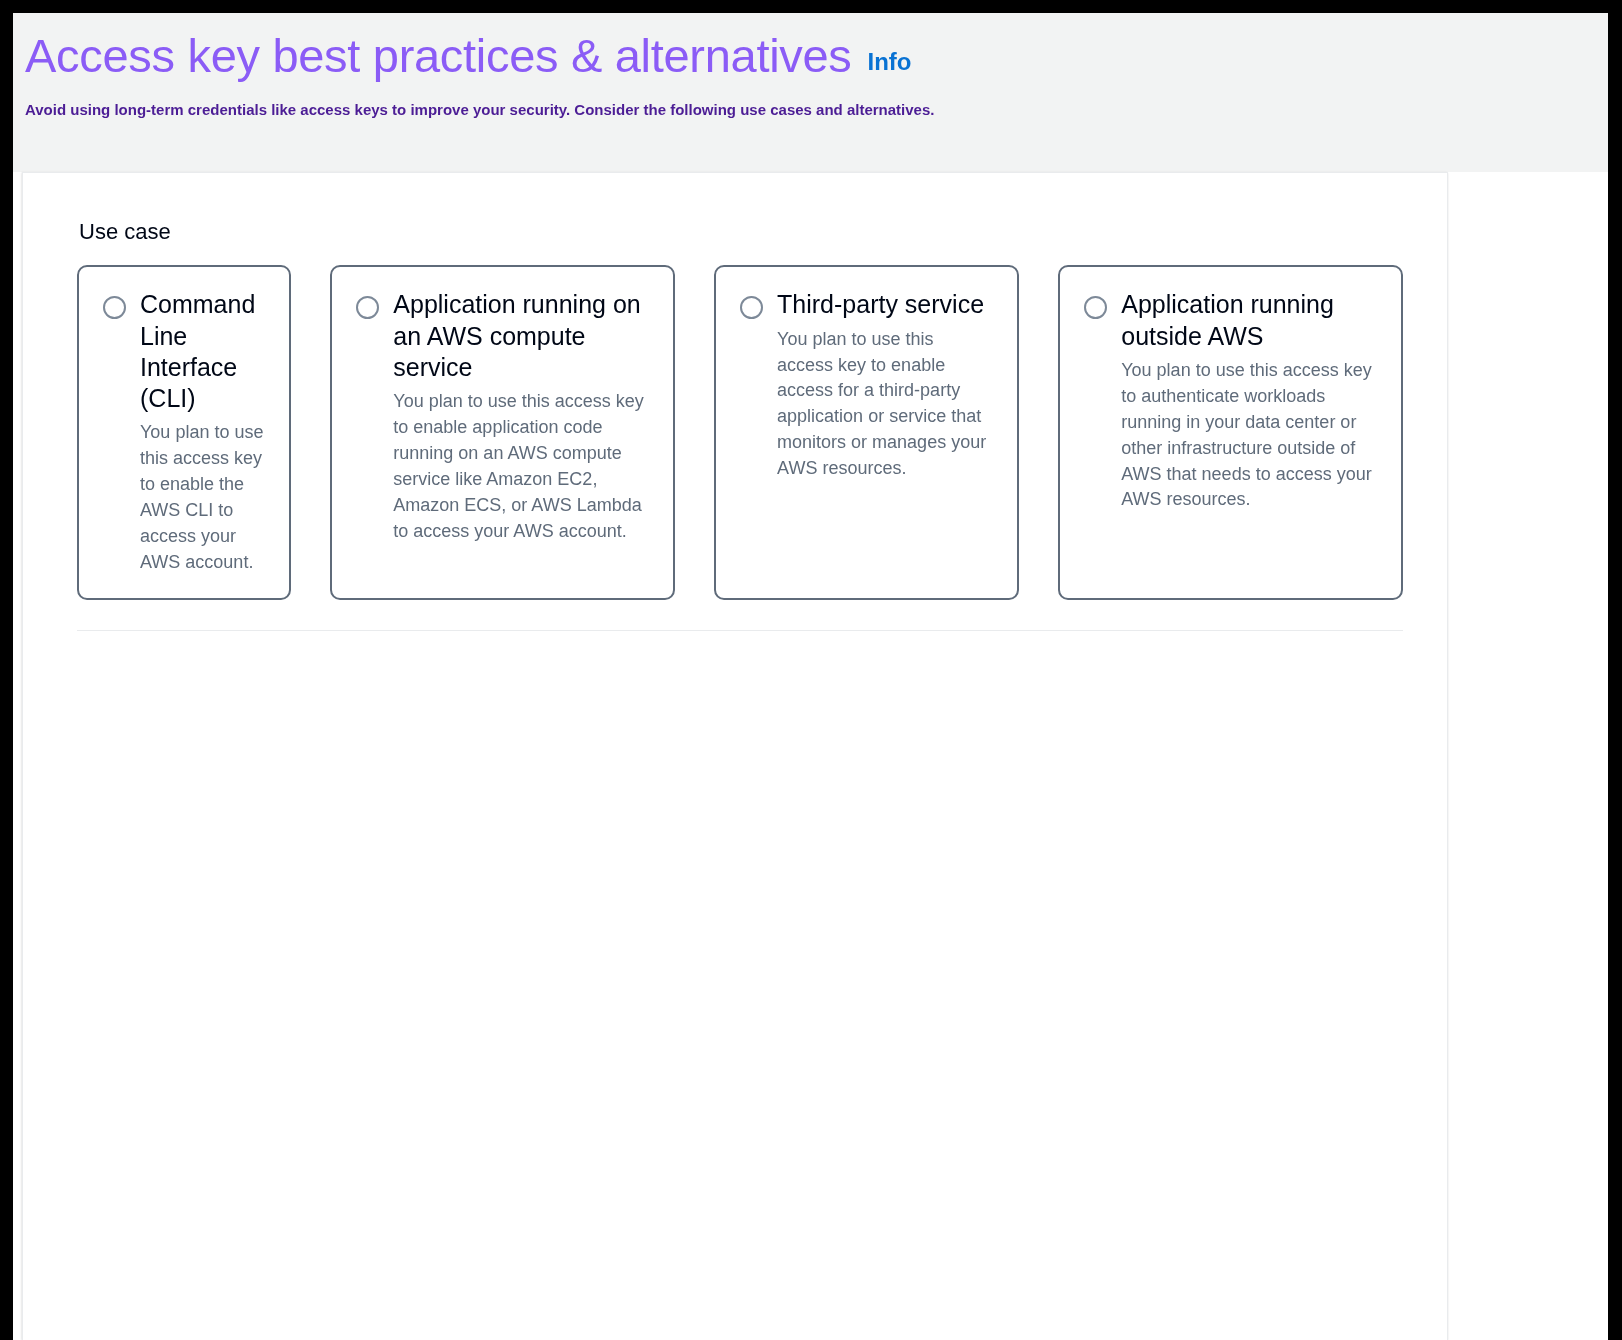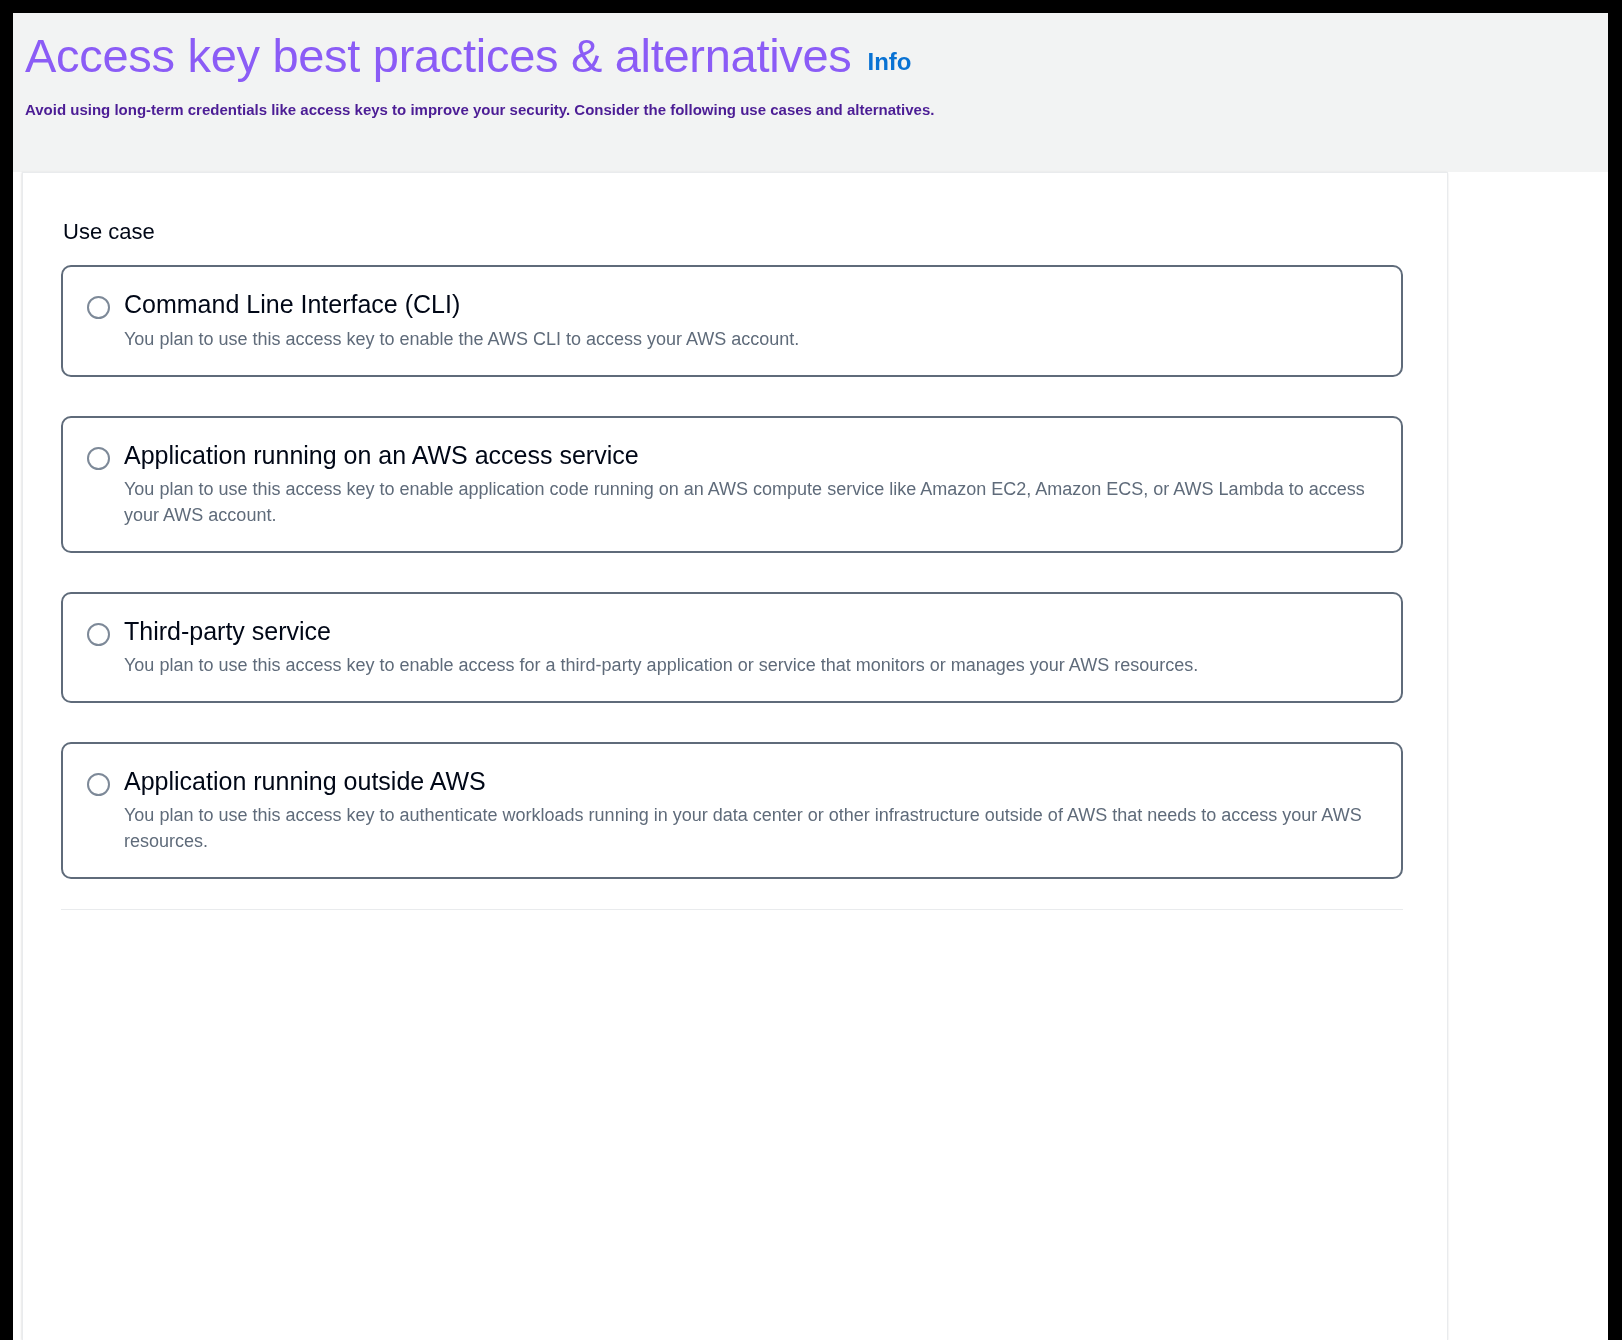--- a/index.html
+++ b/index.html
@@ -73,38 +73,38 @@
   .panel {
     position: relative;
     margin: 0 0 0 9px;
     width: 1426px;
     box-sizing: border-box;
     background: #ffffff;
     border: 1px solid #e9ebed;
     border-bottom: none;
     box-shadow: 0 1px 2px rgba(0,0,0,0.10), -1px 0 2px rgba(0,0,0,0.06);
     min-height: 1168px;
-    padding: 46px 0 0 0;
+    padding: 46px 0 0 16px;
   }
   .panel-body {
     padding: 0 44px 0 38px;
   }
 
   .field-label {
     font-size: 22px;
     color: #000716;
     font-weight: 400;
     margin: 0 0 20px 2px;
     line-height: 1.2;
   }
 
   
   .radio-list {
     display: flex;
-    flex-direction: column;
+    flex-direction: row;
     gap: 39px;
   }
   .radio-card {
     border: 2px solid #5f6b7a;
     border-radius: 10px;
     background: #ffffff;
     padding: 22px 24px 22px 24px;
     display: flex;
     align-items: flex-start;
     gap: 14px;
@@ -195,21 +195,21 @@
           <div class="radio-text">
             <div class="radio-title">Command Line Interface (CLI)</div>
             <div class="radio-desc">You plan to use this access key to enable the AWS CLI to access your AWS account.</div>
           </div>
         </div>
 
 
         <div class="radio-card">
           <span class="radio-dot"></span>
           <div class="radio-text">
-            <div class="radio-title">Application running on an AWS access service</div>
+            <div class="radio-title">Application running on an AWS compute service</div>
             <div class="radio-desc">You plan to use this access key to enable application code running on an AWS compute service like Amazon EC2, Amazon ECS, or AWS Lambda to access your AWS account.</div>
           </div>
         </div>
 
         <div class="radio-card">
           <span class="radio-dot"></span>
           <div class="radio-text">
             <div class="radio-title">Third-party service</div>
             <div class="radio-desc">You plan to use this access key to enable access for a third-party application or service that monitors or manages your AWS resources.</div>
           </div>

